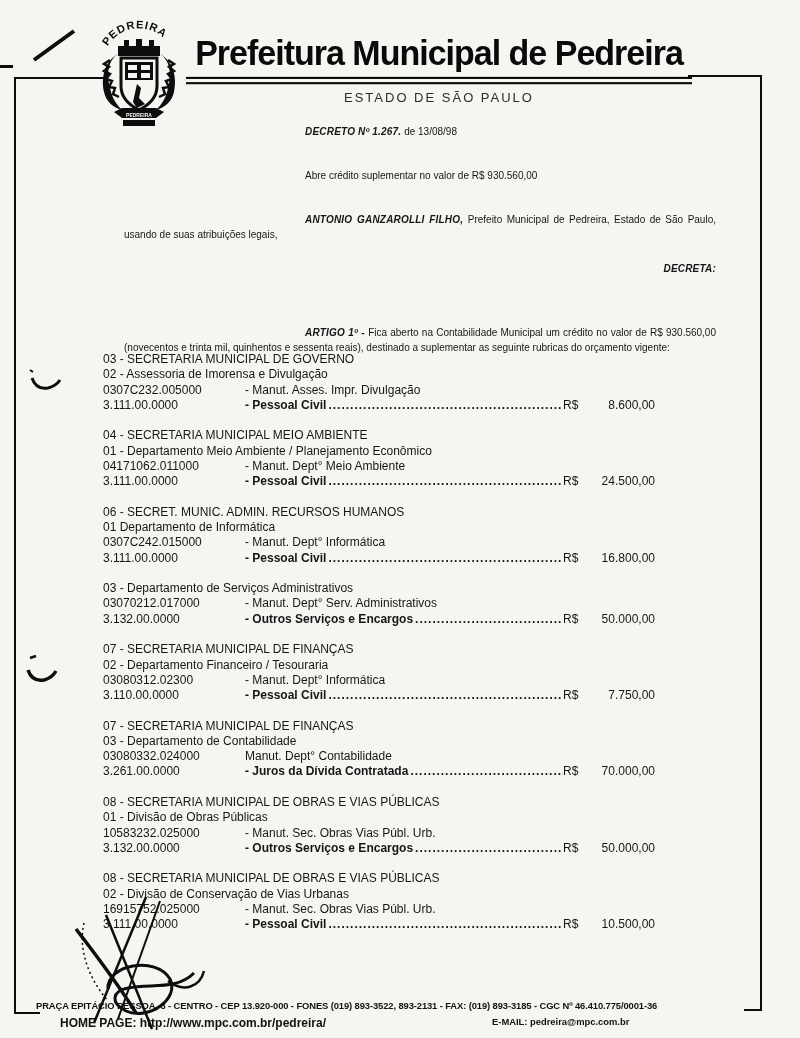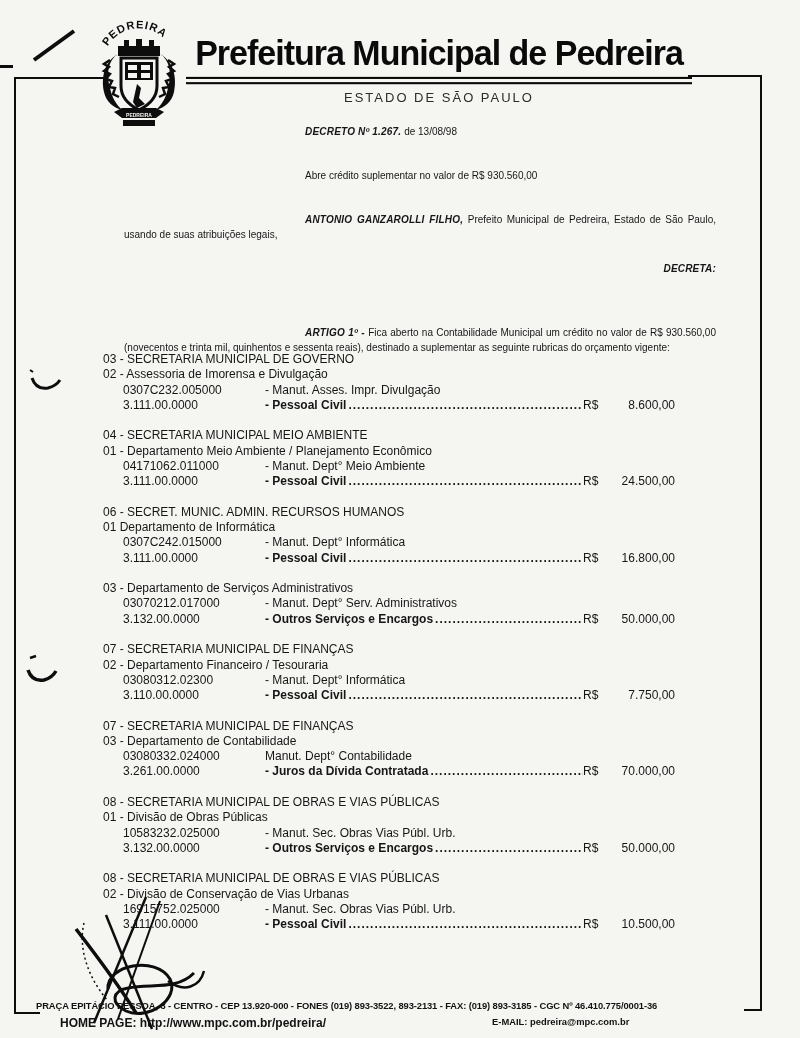--- a/index.html
+++ b/index.html
@@ -27,21 +27,21 @@
 
   
   .line { position:absolute; left:124px; width:592px; font-size:10px; line-height:15.4px; }
   .indent { text-indent:181px; text-align:justify; }
   .bi { font-weight:bold; font-style:italic; letter-spacing:0.2px; }
 
   
   .entries { position:absolute; left:103px; top:352px; width:552px; font-size:12px; line-height:15.3px; }
   .entry { margin-bottom:15.2px; }
   .row { display:flex; }
-  .code { width:142px; flex:0 0 142px; white-space:nowrap;margin-left:20px; }
+  .code { width:142px; flex:0 0 142px; white-space:nowrap; }
   .mid { flex:0 0 318px; width:318px; display:flex; overflow:hidden;font-weight:bold; }
   .mid .desc { white-space:nowrap; }
   .dots { flex:1; overflow:hidden; white-space:nowrap; padding:0 14px 0 2px; letter-spacing:1px; }
   .dots::after { content:"....................................................................................."; }
   .cur { width:36px; flex:0 0 36px; }
   .amt { width:56px; flex:0 0 56px; text-align:right; white-space:nowrap; }
 
   
   .footer-line1 {
     position:absolute; left:36px; top:1000px; width:712px;

